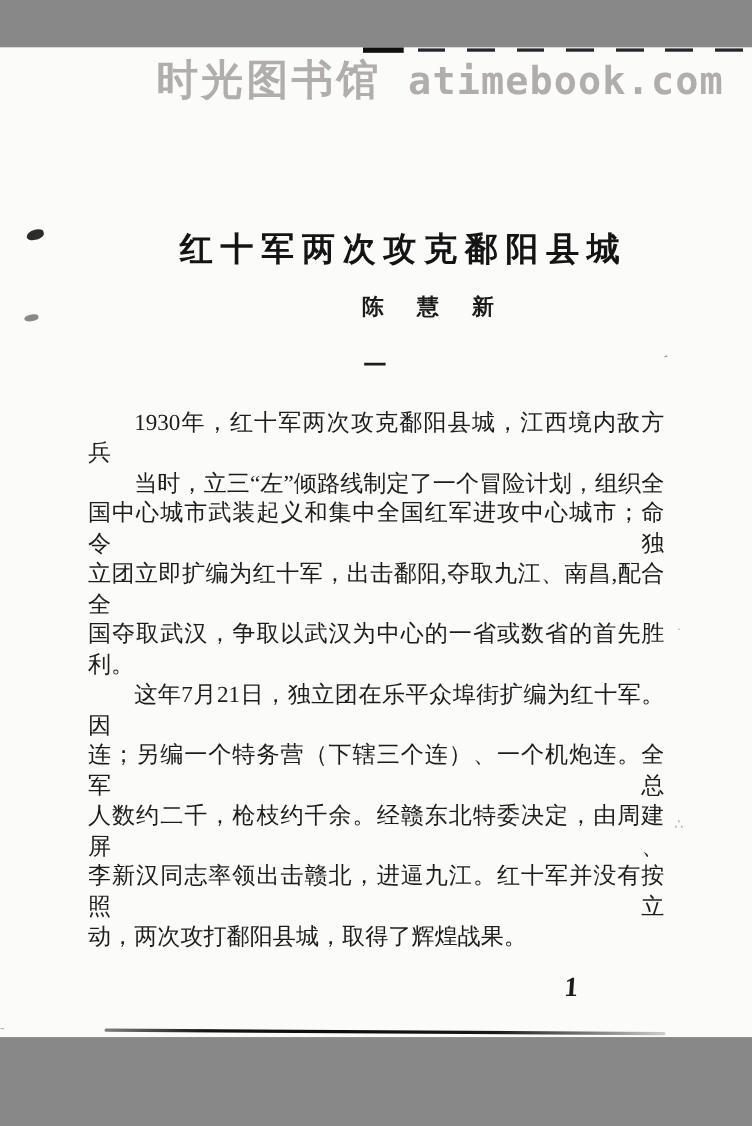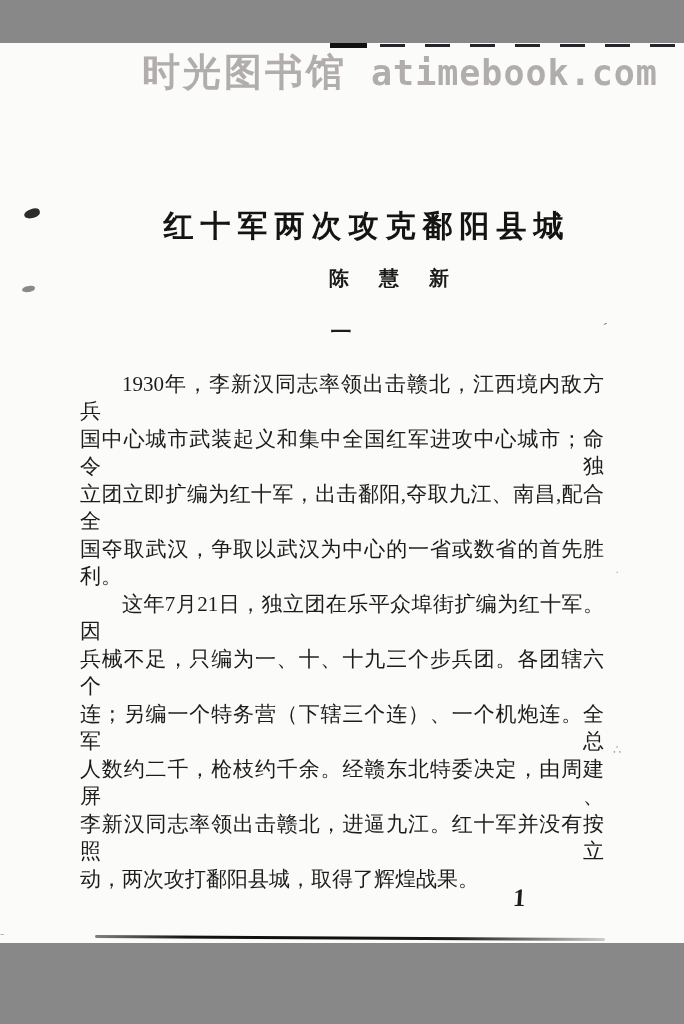--- a/index.html
+++ b/index.html
@@ -105,30 +105,30 @@
 
   <div class="top-rule-solid"></div>
   <div class="top-rule-dashed"></div>
 
   <div id="title">红十军两次攻克鄱阳县城</div>
   <div id="author">陈 慧 新</div>
 
   <div id="text-flow">
       <div class="section-heading">一</div>
       <div class="paragraph">
-        <div class="line first">1930年，李新汉同志率领出击赣北，江西境内敌方兵</div>
+        <div class="line first">1930年，红十军两次攻克鄱阳县城，江西境内敌方兵</div>
       </div>
       <div class="paragraph">
+        <div class="line first">当时，立三“左”倾路线制定了一个冒险计划，组织全</div>
         <div class="line">国中心城市武装起义和集中全国红军进攻中心城市；命令独</div>
         <div class="line">立团立即扩编为红十军，出击鄱阳,夺取九江、南昌,配合全</div>
         <div class="line end">国夺取武汉，争取以武汉为中心的一省或数省的首先胜利。</div>
       </div>
       <div class="paragraph">
         <div class="line first">这年7月21日，独立团在乐平众埠街扩编为红十军。因</div>
-        <div class="line">兵械不足，只编为一、十、十九三个步兵团。各团辖六个</div>
         <div class="line">连；另编一个特务营（下辖三个连）、一个机炮连。全军总</div>
         <div class="line">人数约二千，枪枝约千余。经赣东北特委决定，由周建屏、</div>
         <div class="line">李新汉同志率领出击赣北，进逼九江。红十军并没有按照立</div>
         <div class="line end">动，两次攻打鄱阳县城，取得了辉煌战果。</div>
       </div>
     </div>
 
   <div id="page-number">1</div>
   <div id="bottom-rule"></div>
 

